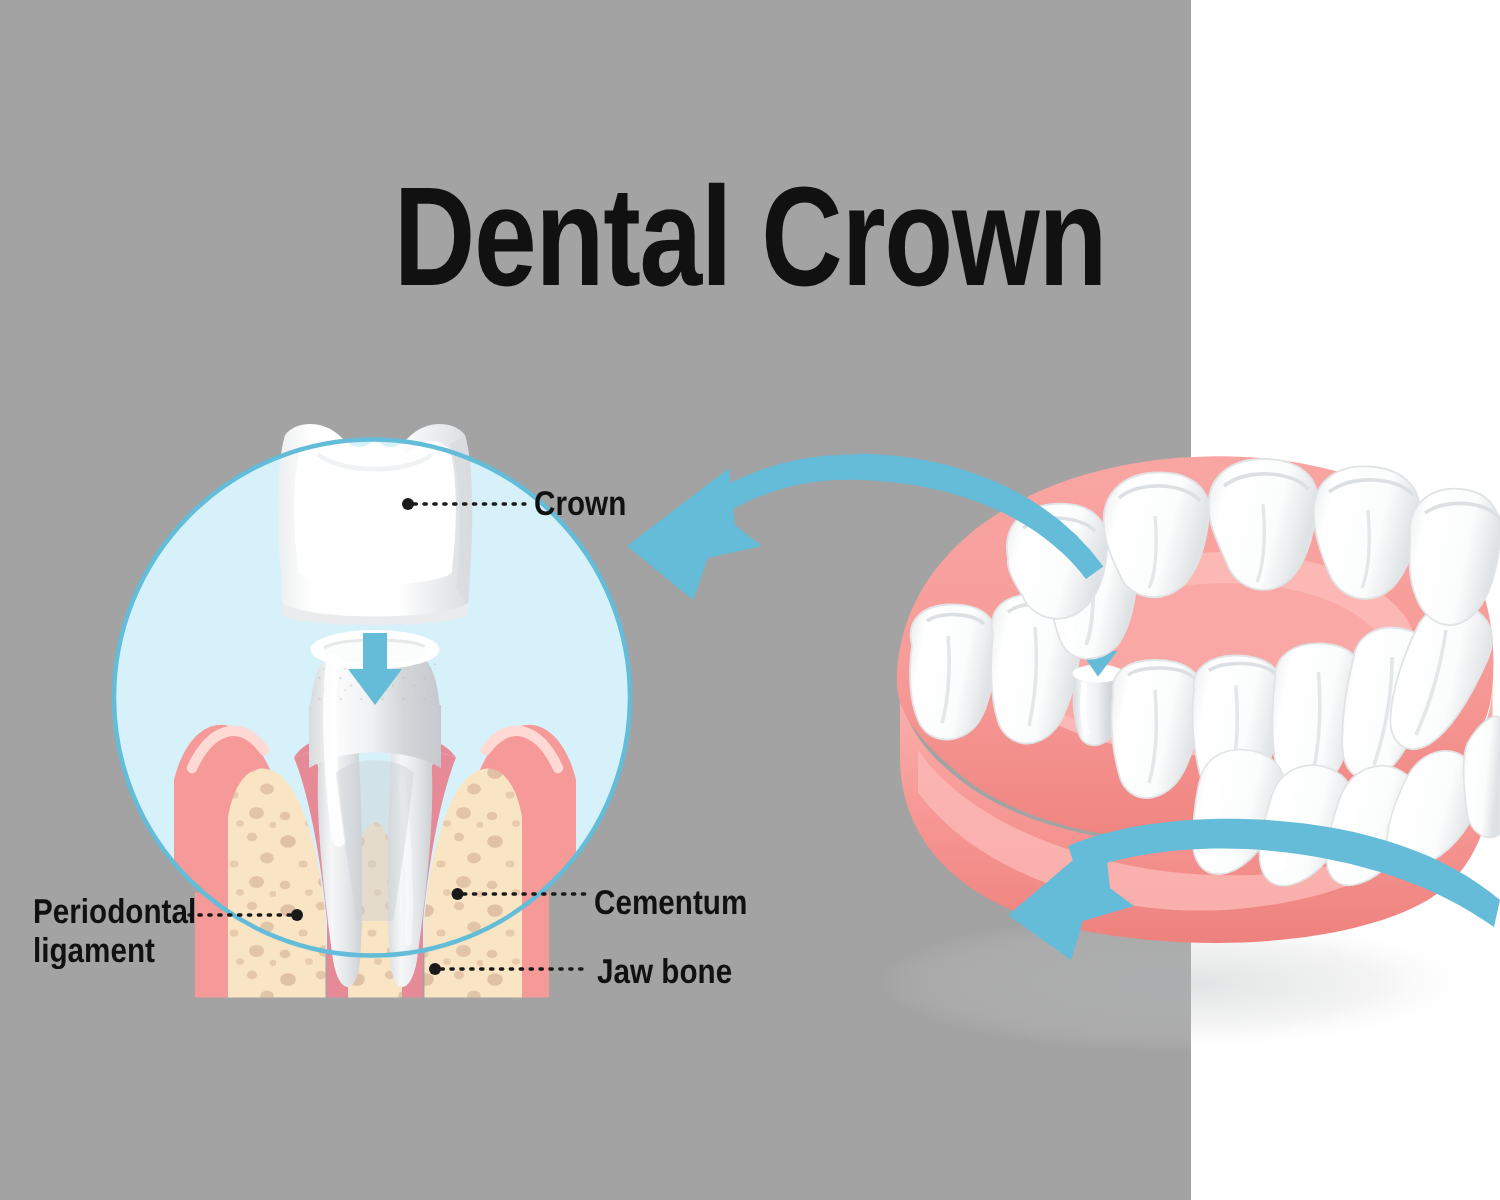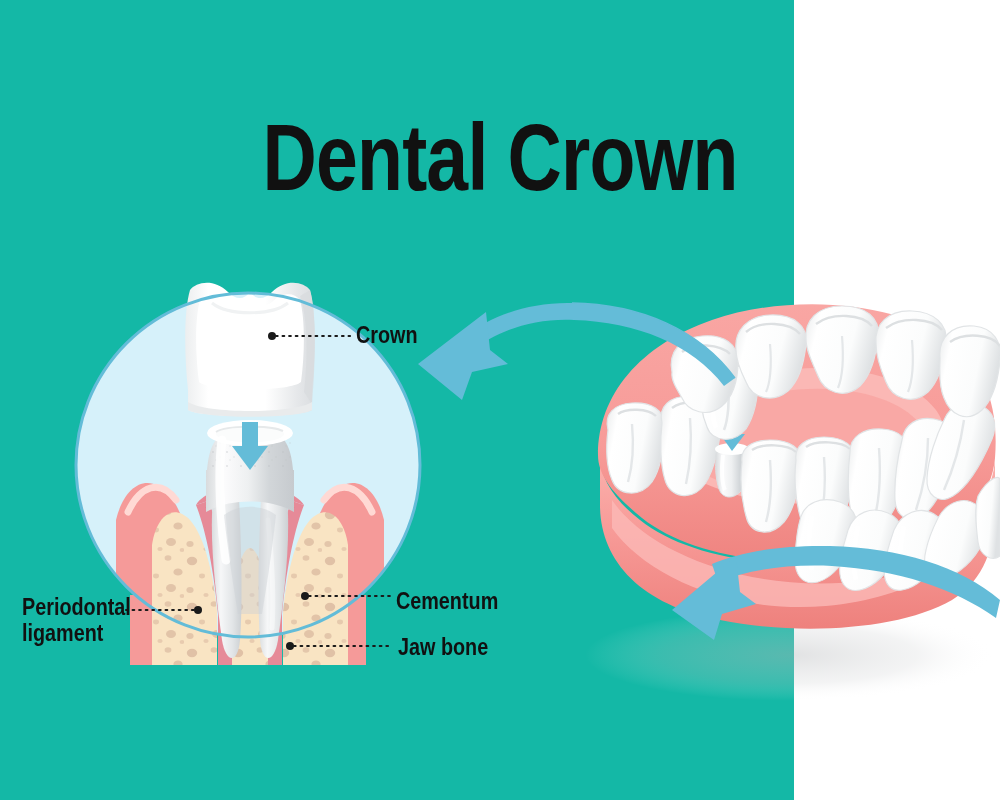--- a/index.html
+++ b/index.html
@@ -14,21 +14,21 @@
     position: relative;
     overflow: hidden;
     font-family: "Liberation Sans", "DejaVu Sans", sans-serif;
   }
 
   #stage {
     position: absolute;
     left: 0; top: 0;
     width: 794px;
     height: 800px;
-    background: #14b8a6;
+    background: #a3a3a3;
   }
 
   
   .title {
     position: absolute;
     left: 0;
     top: 108px;
     width: 1000px;
     text-align: center;
     font-family: "Liberation Sans Narrow", "Liberation Sans", sans-serif;

